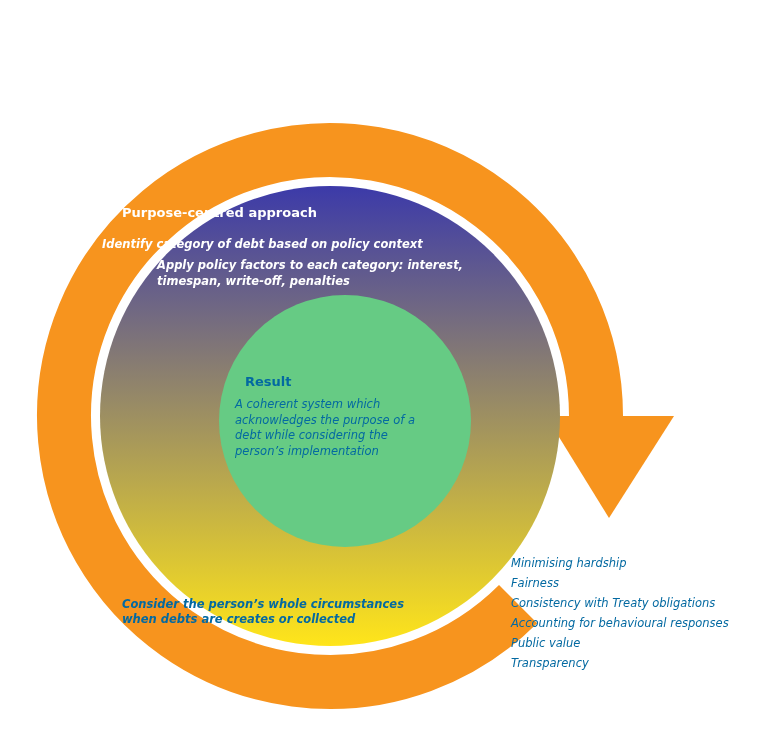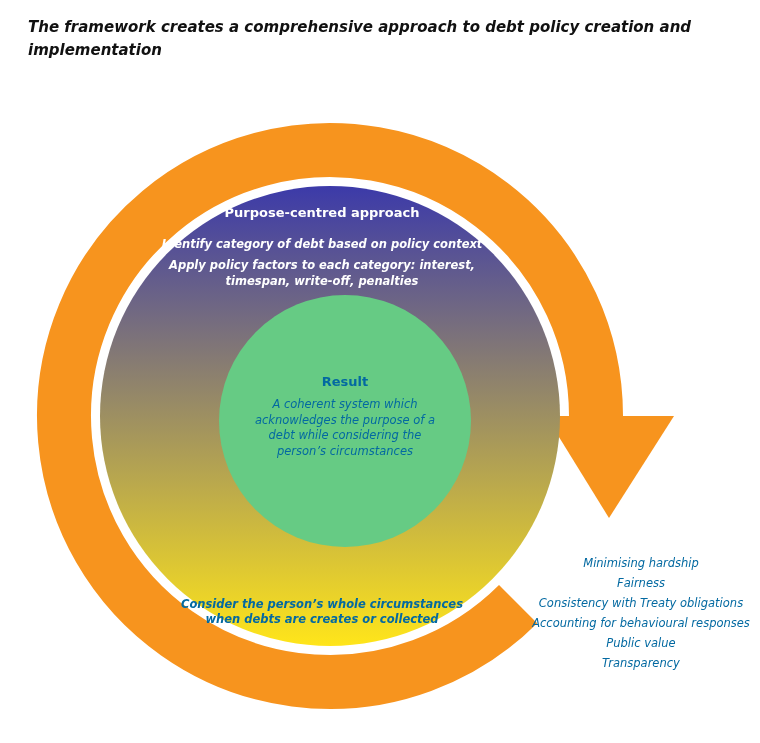--- a/index.html
+++ b/index.html
@@ -9,21 +9,21 @@
     font-family: "DejaVu Sans", "Liberation Sans", sans-serif;
     position: relative; overflow: hidden;
   }
   .page { position: relative; width: 760px; height: 743px; background: #fff; }
   .title {
     position: absolute; left: 28px; top: 16px; width: 680px;
     font-size: 15px; line-height: 1.5; font-weight: bold; font-style: italic;
     color: #111111;
   }
   .diagram-svg { position: absolute; left: 0; top: 0; }
-  .txt { position: absolute; text-align: center; }
+  .txt { position: absolute; }
   .heading { font-size: 13px; font-weight: bold; }
   .white { color: #ffffff; }
   .black { color: #0369a1; }
   .bold-italic { font-size: 11.5px; font-weight: bold; font-style: italic; }
   .italic { font-size: 11.5px; font-style: italic; }
 
   .purpose-heading   { left: 122px; top: 205px; width: 400px; }
   .purpose-line-1    { left: 102px; top: 237px; width: 440px; }
   .purpose-line-2    { left: 157px; top: 258px; width: 330px; }
   .purpose-line-3    { left: 157px; top: 274px; width: 330px; }
@@ -38,21 +38,20 @@
 
   .principles-heading { left: 551px; top: 527px; width: 180px; }
   .principles-list    { left: 511px; top: 553px; width: 260px; }
   .principles-list div { line-height: 20px; }
 </style>
 </head>
 <body>
 
 <div class="page">
 
-  <div class="title">The framework creates a comprehensive approach to debt policy creation and implementation</div>
 
   <svg class="diagram-svg" width="760" height="743" viewBox="0 0 760 743" aria-hidden="true">
     <defs>
       <linearGradient id="blueYellow" x1="0" y1="0" x2="0" y2="1">
         <stop offset="0" stop-color="#3C3AA9"></stop>
         <stop offset="1" stop-color="#FFE51A"></stop>
       </linearGradient>
     </defs>
 
     <path d="M 518.1 604.1 A 266 266 0 1 1 596 416" fill="none" stroke="#F7941E" stroke-width="54"></path>
@@ -67,21 +66,21 @@
   <div class="txt heading white purpose-heading">Purpose-centred approach</div>
   <div class="txt bold-italic white purpose-line-2">Apply policy factors to each category: interest,</div>
   <div class="txt bold-italic white purpose-line-1">Identify category of debt based on policy context</div>
   <div class="txt bold-italic white purpose-line-3">timespan, write-off, penalties</div>
 
   <div class="txt heading black result-heading">Result</div>
   <div class="txt italic black result-body">
     <div>A coherent system which</div>
     <div>acknowledges the purpose of a</div>
     <div>debt while considering the</div>
-    <div>person’s circumstances</div>
+    <div>person’s implementation</div>
   </div>
 
   <div class="txt bold-italic black person-line-1">Consider the person’s whole circumstances</div>
   <div class="txt bold-italic black person-line-2">when debts are creates or collected</div>
 
   <div class="txt italic black principles-list">
     <div>Minimising hardship</div>
     <div>Fairness</div>
     <div>Consistency with Treaty obligations</div>
     <div>Accounting for behavioural responses</div>

